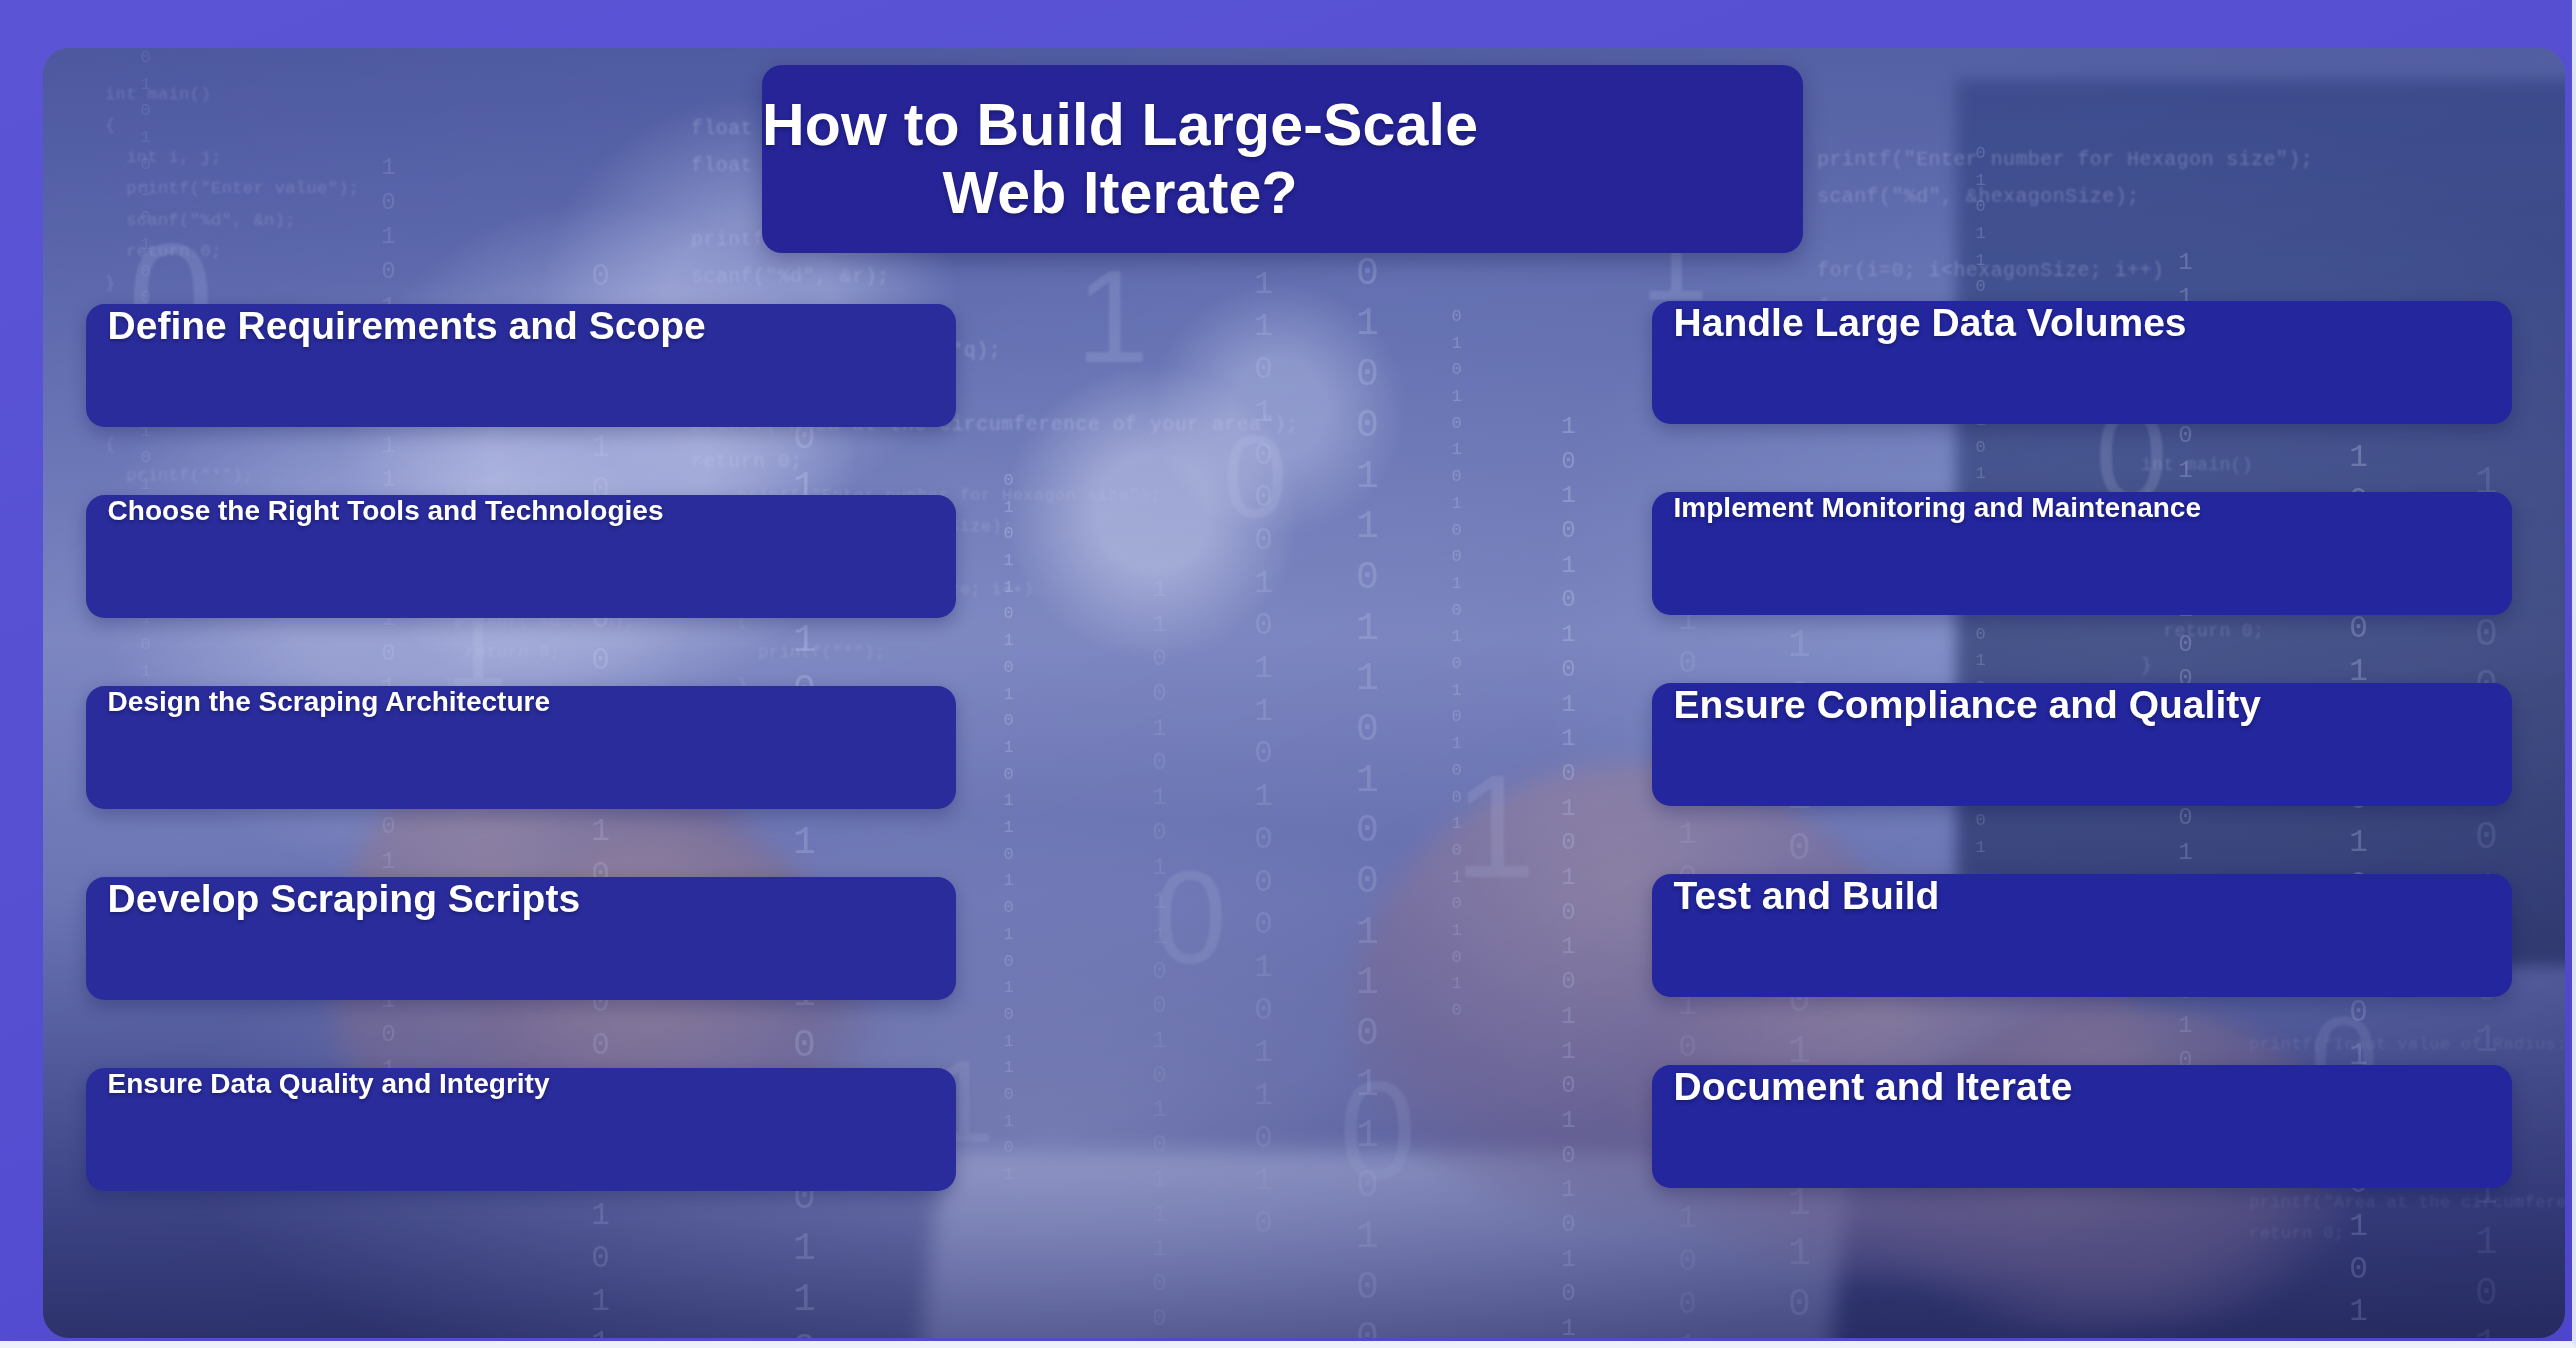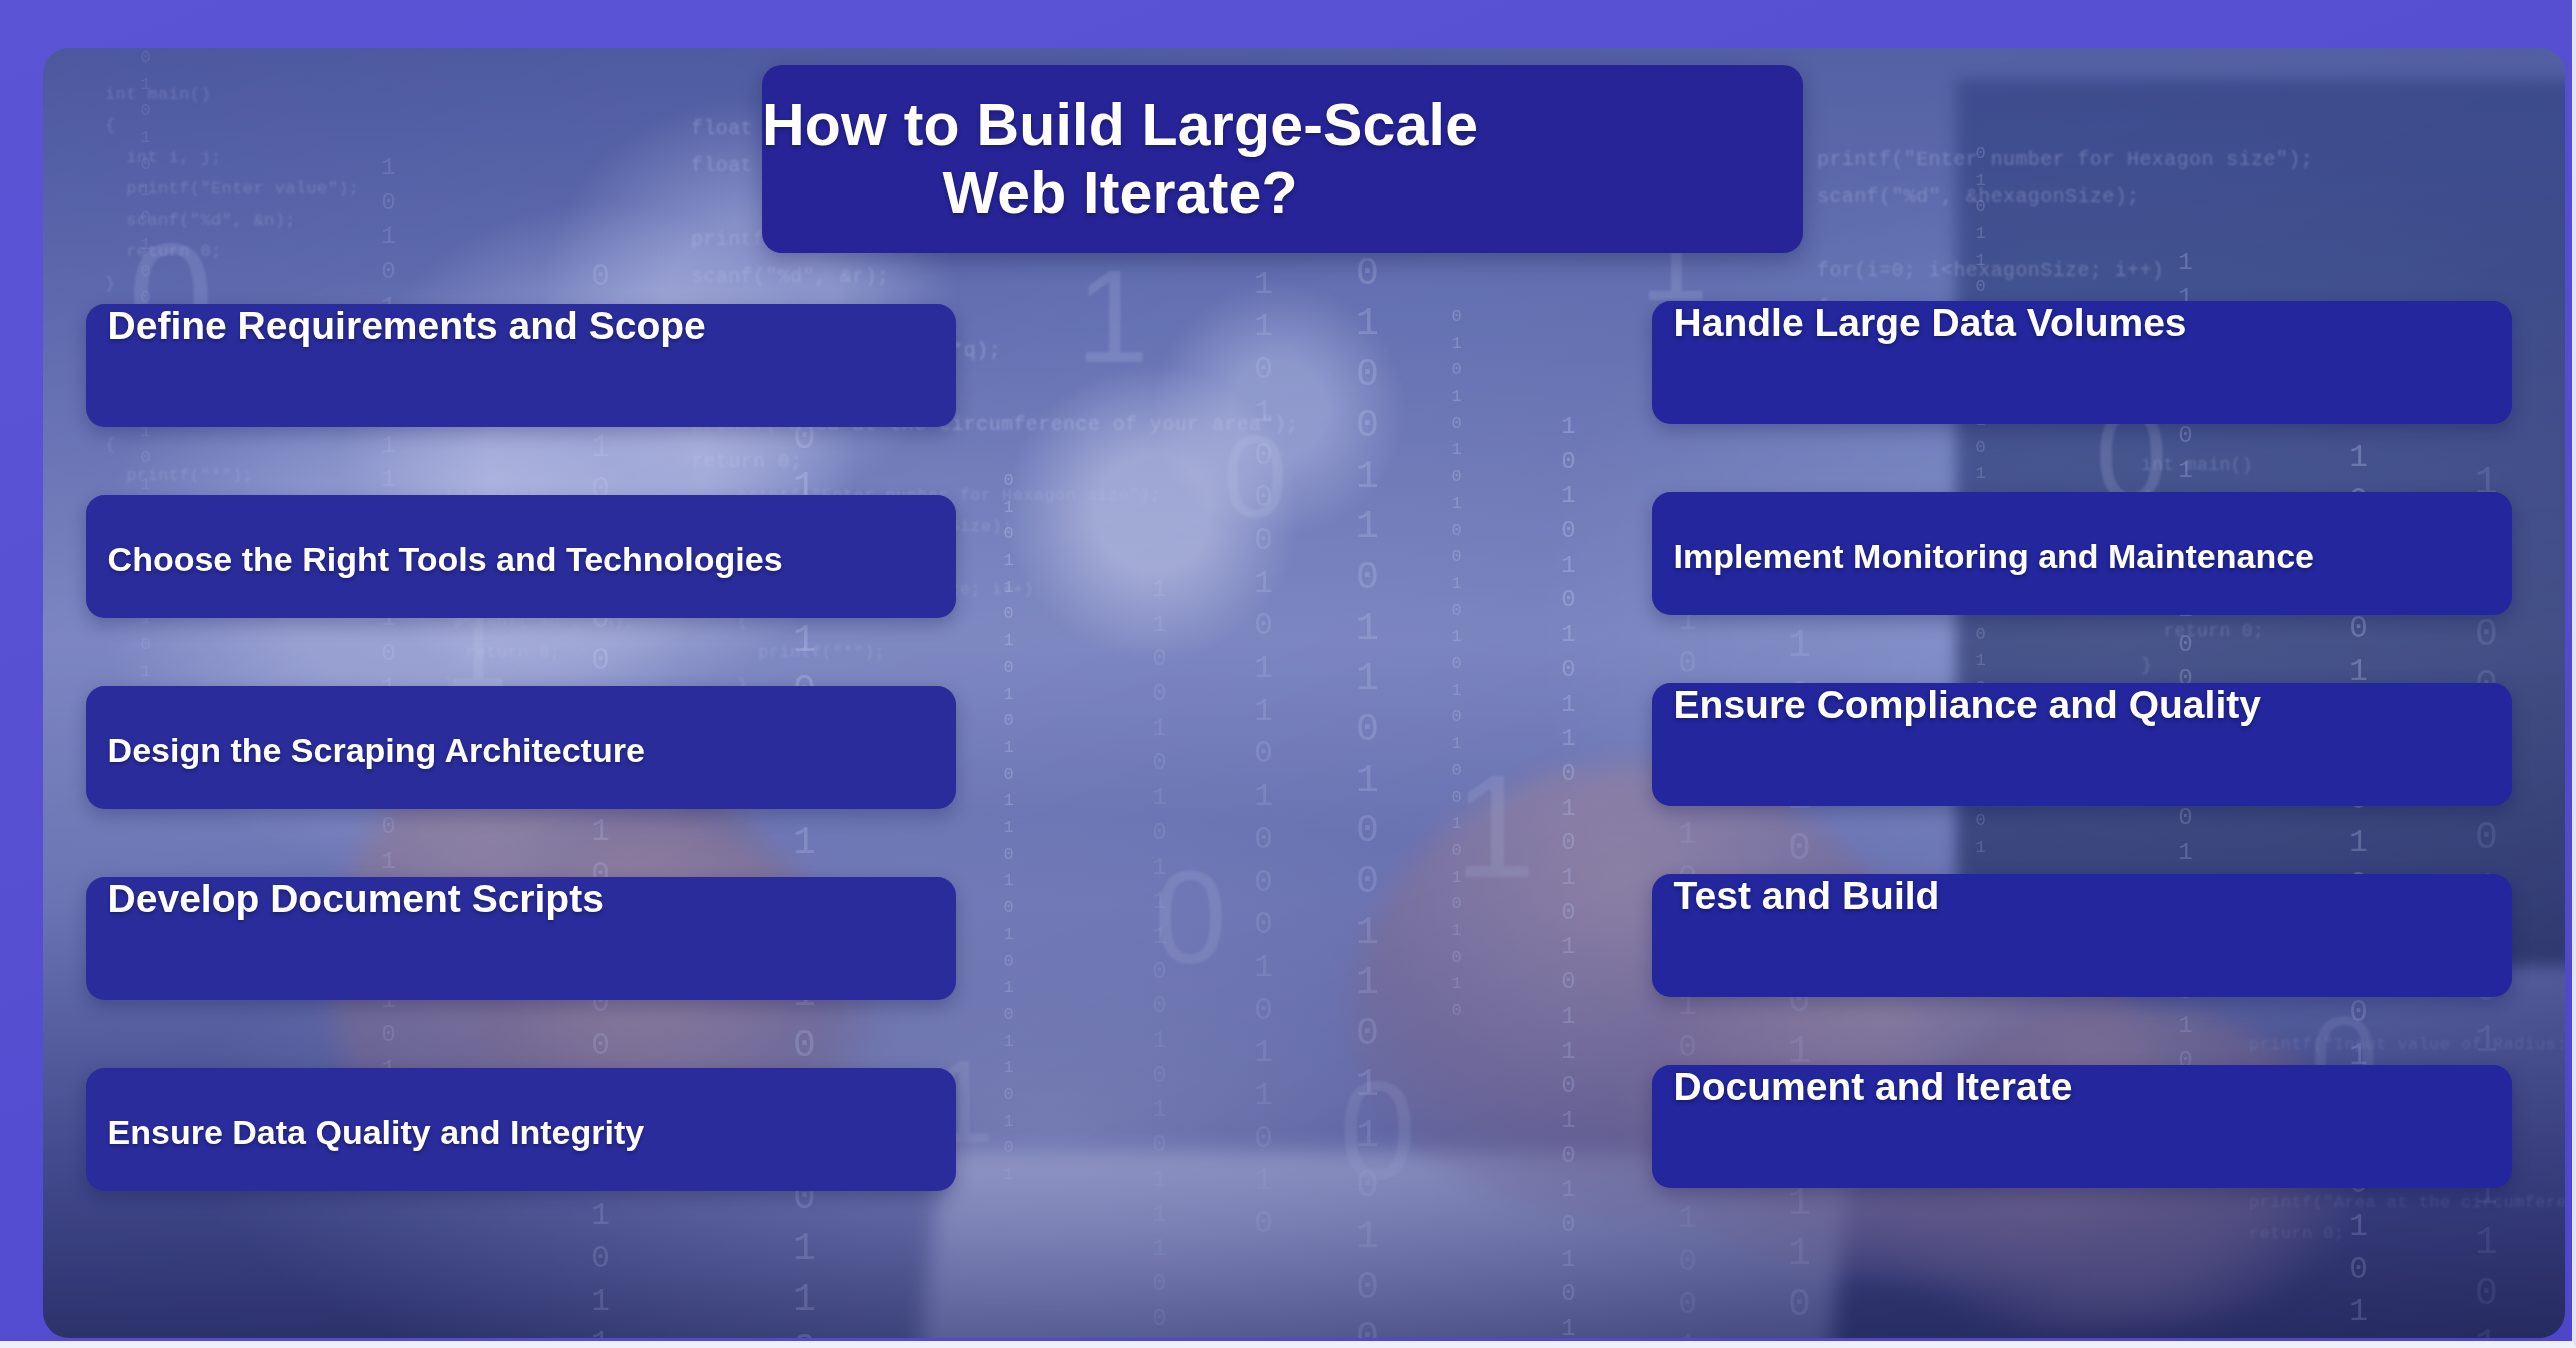--- a/index.html
+++ b/index.html
@@ -190,21 +190,21 @@
 
   .step .label{
     color:#ffffff;
     font-size:39px;
     font-weight:bold;
     white-space:nowrap;
     padding:0 20px 0 21.6px;
     text-shadow:0 1.5px 3.9px rgba(10,14,60,.45);
   }
   
-  .step.long .label{ font-size:34px;margin-top:45px; }
+  .step.long .label{ font-size:28px; }
 </style>
 </head>
 <body>
 
 <div id="infographic">
 
   <div class="canvas">
 
     <div class="photo-base"></div>
 
@@ -327,21 +327,21 @@
       <div class="step">
         <span class="label">Define Requirements and Scope</span>
       </div>
       <div class="step long">
         <span class="label">Choose the Right Tools and Technologies</span>
       </div>
       <div class="step long">
         <span class="label">Design the Scraping Architecture</span>
       </div>
       <div class="step">
-        <span class="label">Develop Document Scripts</span>
+        <span class="label">Develop Scraping Scripts</span>
       </div>
       <div class="step long">
         <span class="label">Ensure Data Quality and Integrity</span>
       </div>
     </div>
 
   <div class="col right" id="col-right">
       <div class="step">
         <span class="label">Handle Large Data Volumes</span>
       </div>

